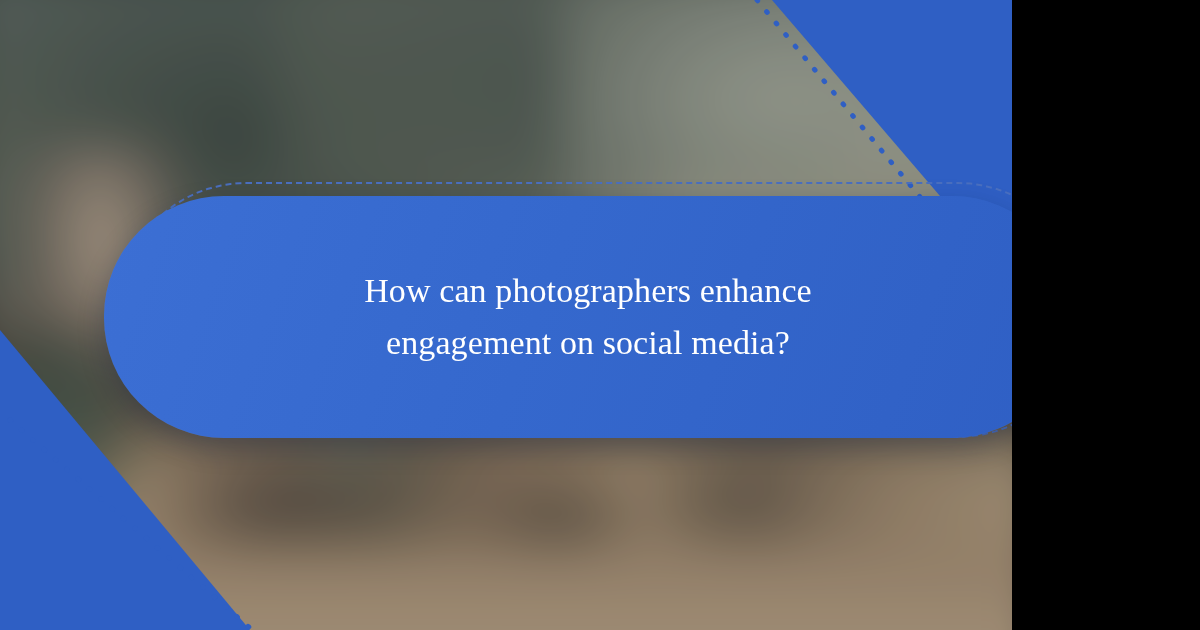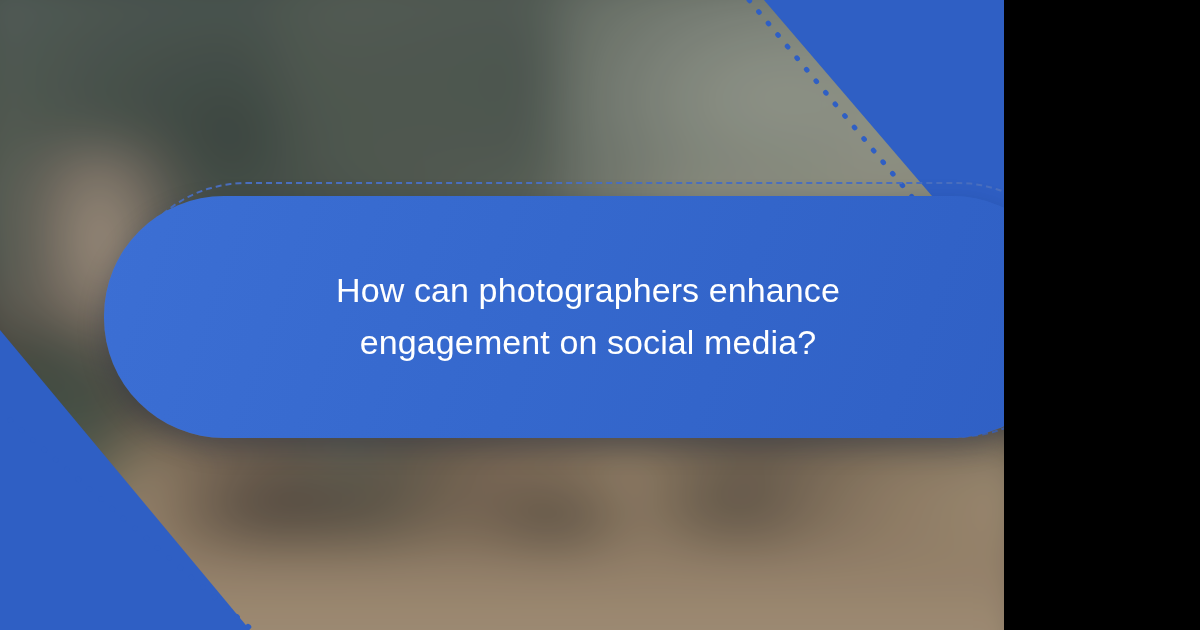--- a/index.html
+++ b/index.html
@@ -5,21 +5,22 @@
   html, body {
     margin: 0;
     padding: 0;
     background: #000;
   }
   #canvas {
     position: relative;
     width: 1004px;
     height: 630px;
     overflow: hidden;
-    font-family: Liberation Sans, sans-serif;
+    font-family: Liberation Serif, serif;
+    padding-left: 8px;
   }
 
   
   .bg-layer {
     position: absolute;
     inset: -40px;
     filter: blur(26px) saturate(0.95);
   }
   .bg-base {
     position: absolute;

